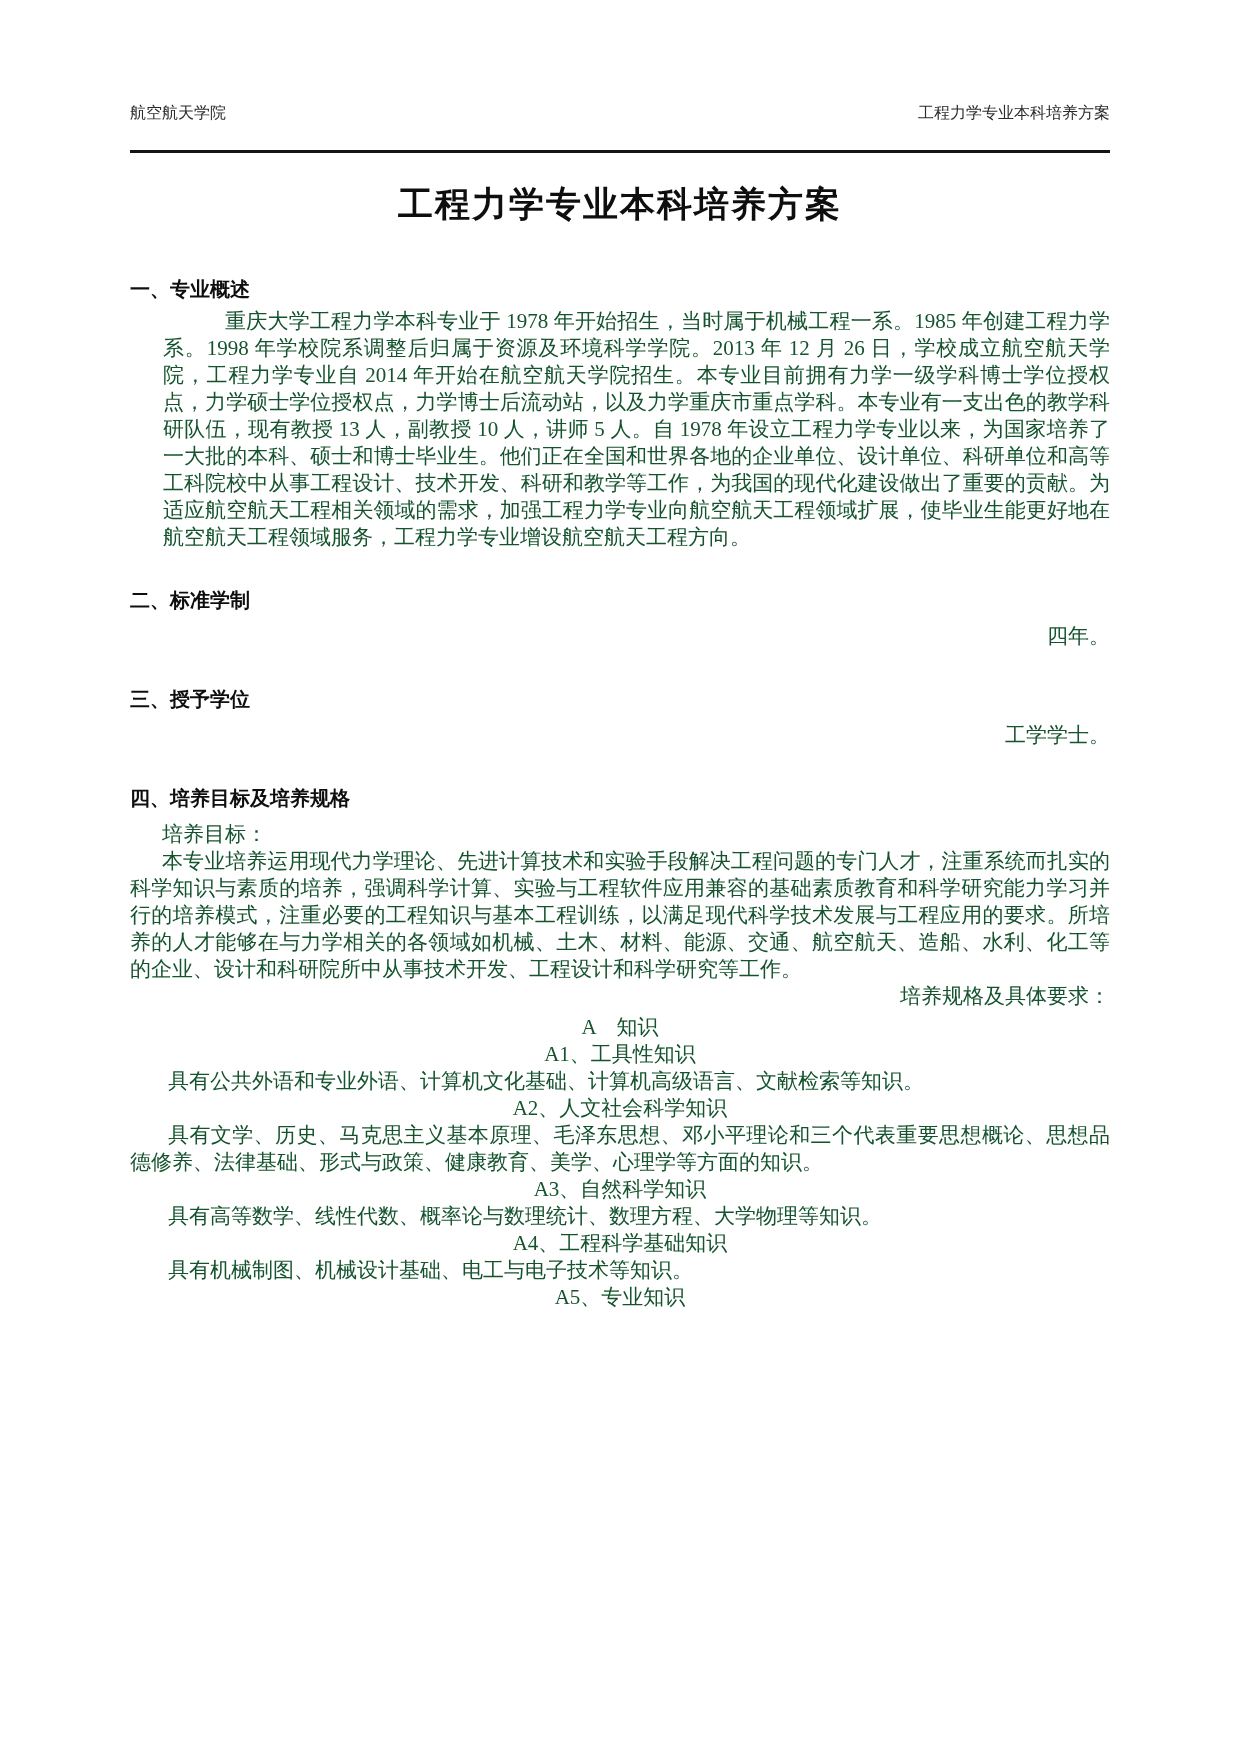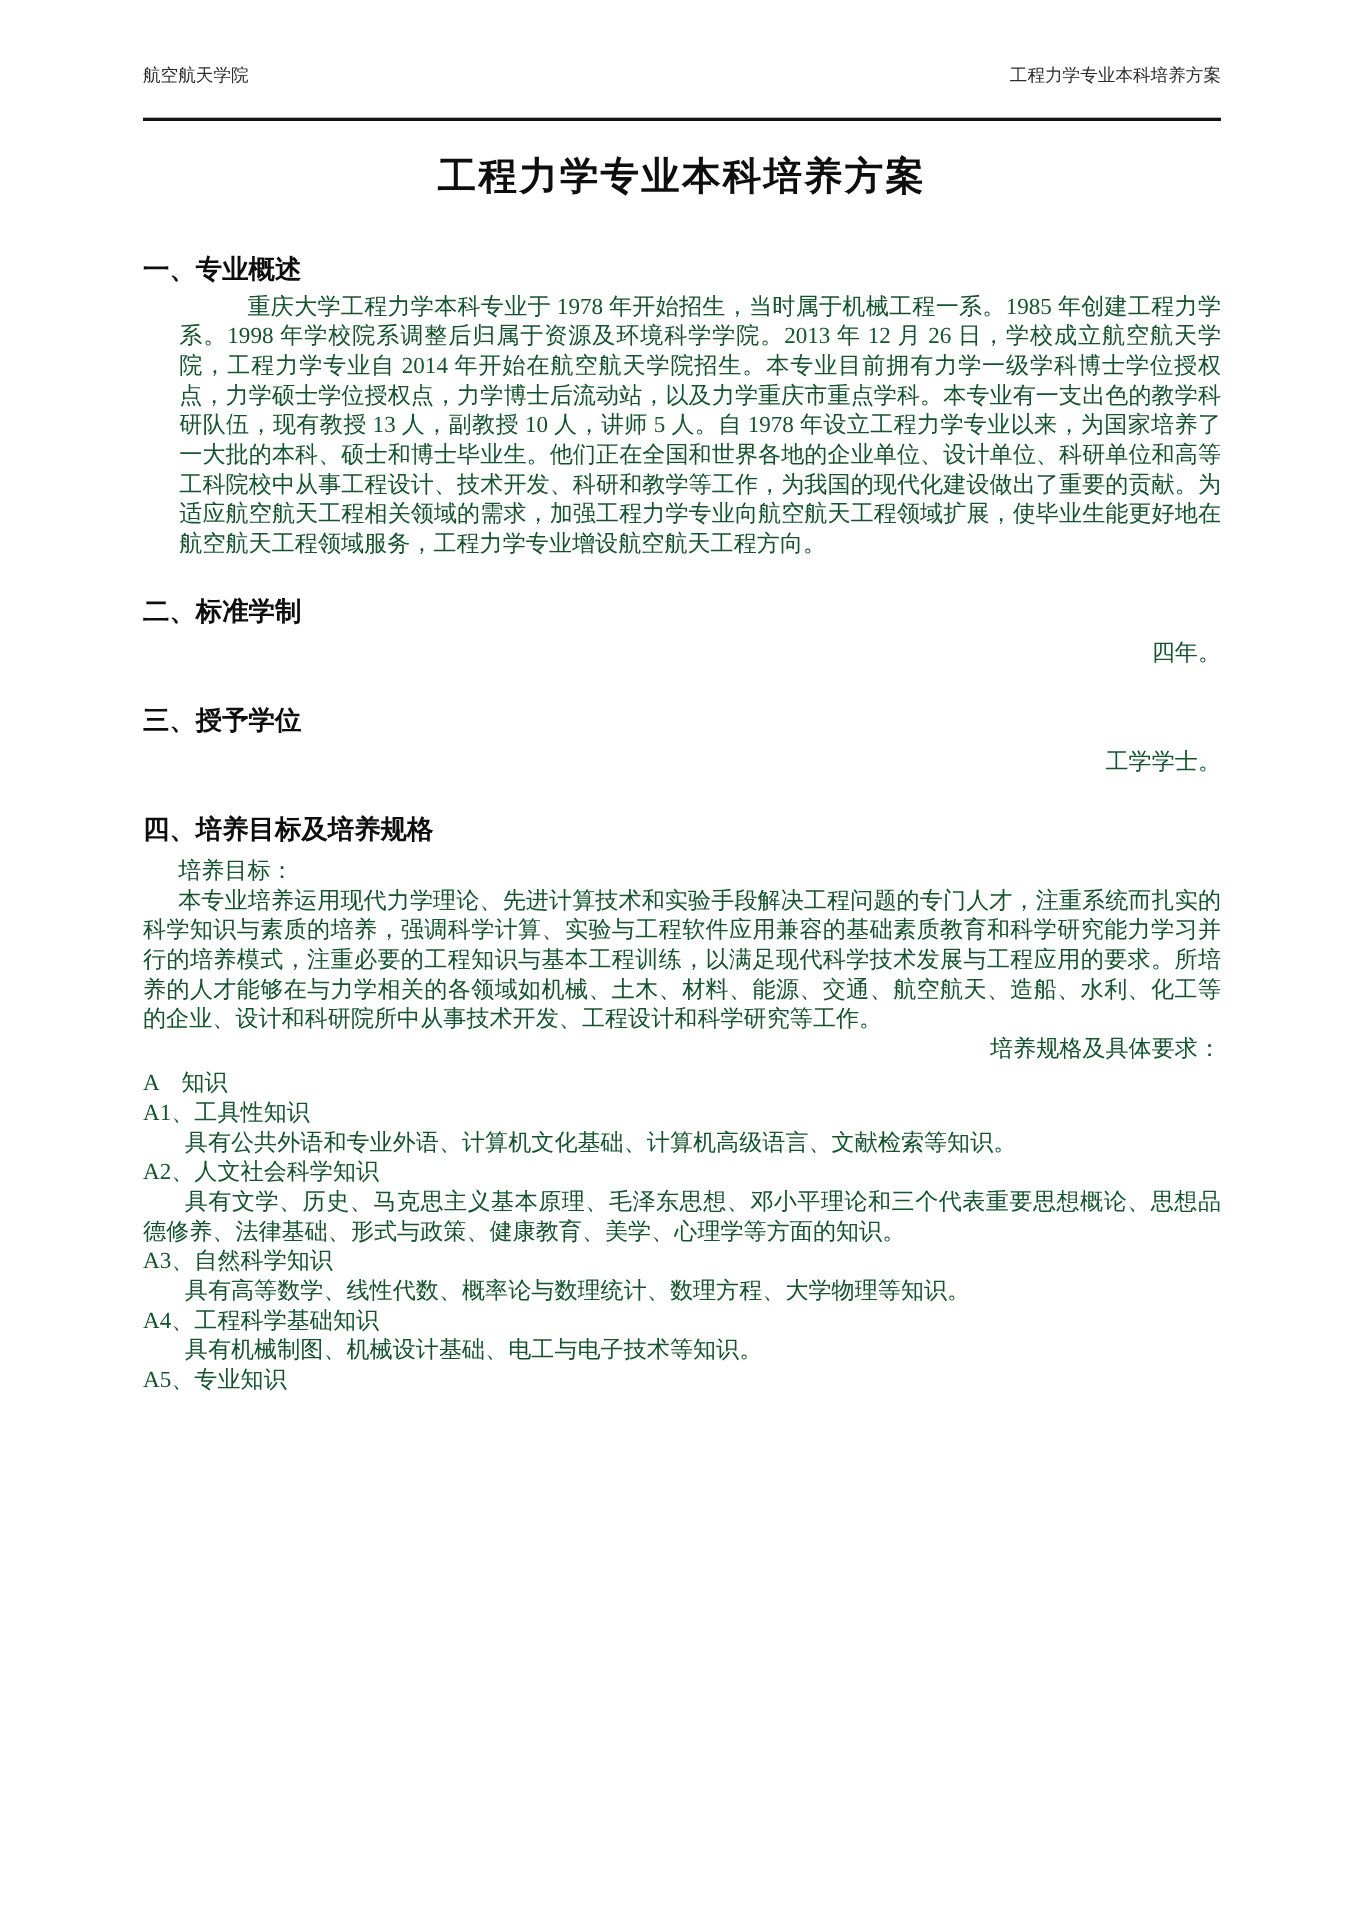--- a/index.html
+++ b/index.html
@@ -2,21 +2,21 @@
 <html lang="zh"><head>
 <meta charset="utf-8">
 <style>
   html, body { margin: 0; padding: 0; background: #ffffff; }
   .page {
     position: relative;
     width: 1241px;
     height: 1754px;
     background: #ffffff;
     box-sizing: border-box;
-    padding: 61px 131px 0 130px;
+    padding: 104px 131px 0 130px;
     font-family: "Liberation Serif", "DejaVu Serif", serif;
     color: #1c1c1c;
     overflow: hidden;
   }
   .running-header {
     display: flex;
     justify-content: space-between;
     align-items: flex-end;
     font-size: 16px;
     line-height: 18px;
@@ -33,21 +33,21 @@
     font-family: "Liberation Sans", "DejaVu Sans", sans-serif;
     font-size: 35px;
     line-height: 42px;
     font-weight: bold;
     letter-spacing: 2px;
     color: #0e0e0e;
   }
   .section-heading {
     margin: 0;
     font-family: "Liberation Sans", "DejaVu Sans", sans-serif;
-    font-size: 24px;
+    font-size: 20px;
     line-height: 28px;
     font-weight: bold;
     color: #0e0e0e;
   }
   .mt-first { margin-top: 50px; }
   .mt-sec2  { margin-top: 35px; }
   .mt-sec3  { margin-top: 35px; }
   .mt-sec4  { margin-top: 37px; font-family: Liberation Mono, monospace; }
   .body-text {
     margin: 0;
@@ -56,21 +56,21 @@
     text-align: justify;
     text-justify: inter-ideograph;
     color: #14532d;
   }
   .sec1-para   { margin: 5px 0 0 33px; text-indent: 62px; }
   .simple-body { margin: 9px 0 0 42px; text-align: right; }
   .goal-label  { margin: 7px 0 0 32px; text-align: left; }
   .goal-para   { margin: 0; text-indent: 32px; }
   .spec-label  { margin: 0 0 0 20px; text-align: right; }
   .req-list    { margin-top: 4px; }
-  .item-heading { margin: 0; text-align: left; }
+  .item-heading { margin: 0; text-align: center; }
   .item-desc    { margin: 0; text-indent: 38px; }
 </style>
 </head>
 <body>
 
 <div class="page">
 
   <div class="running-header">
     <span>航空航天学院</span>
     <span>工程力学专业本科培养方案</span>

